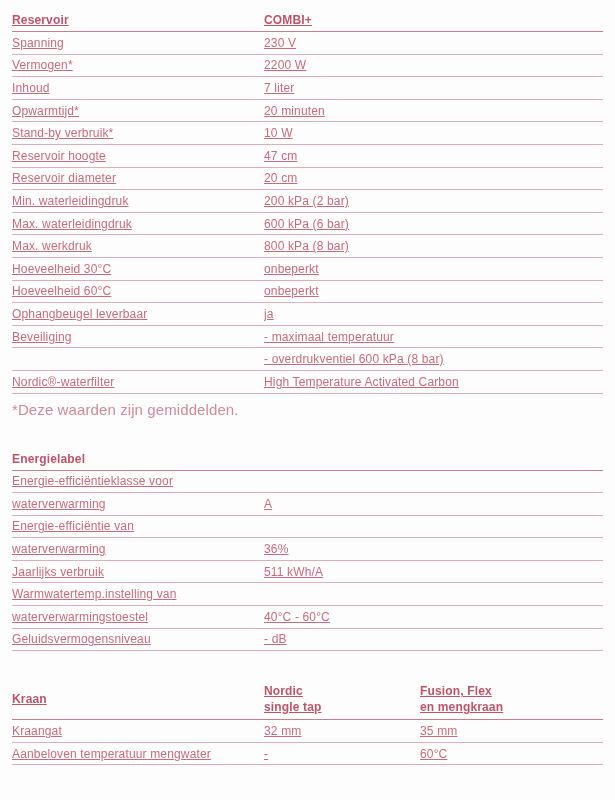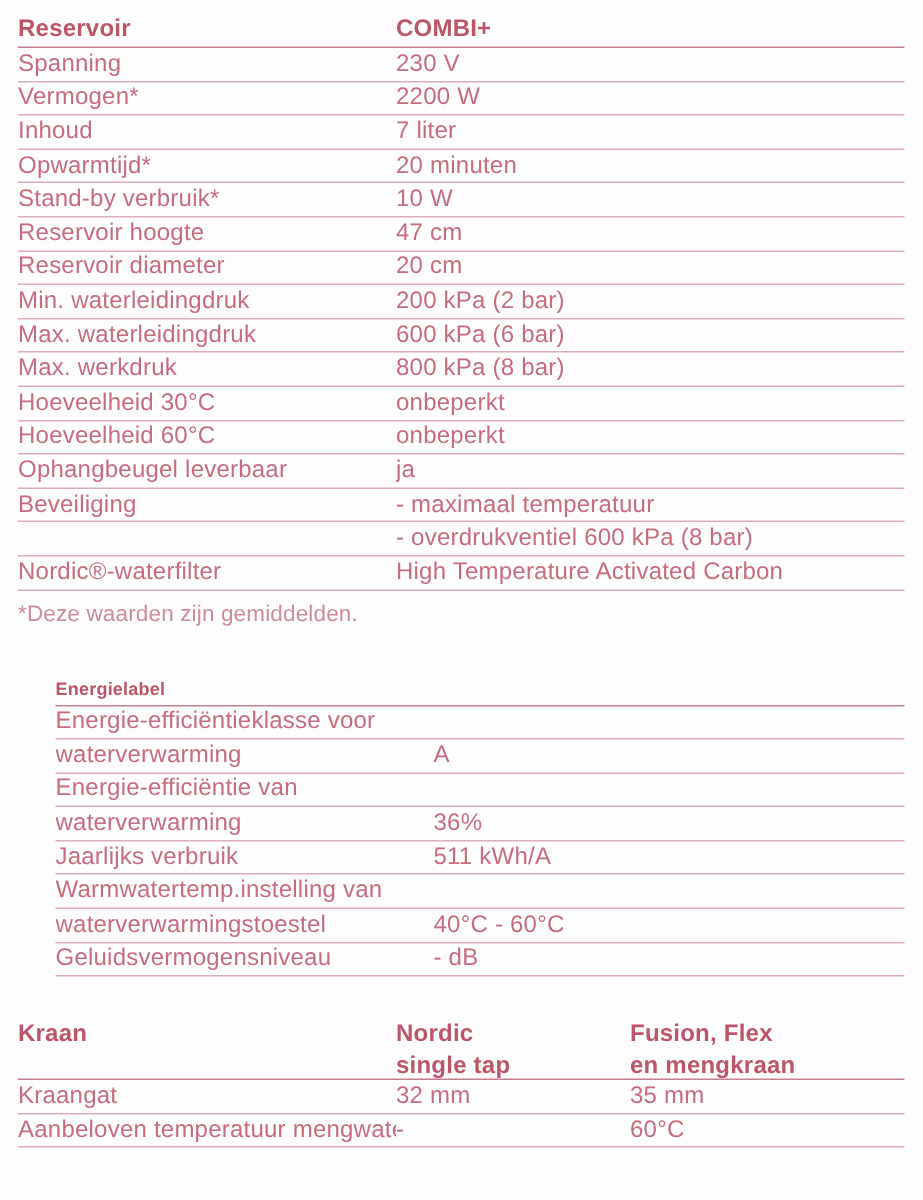--- a/index.html
+++ b/index.html
@@ -17,58 +17,59 @@
     overflow: hidden;
     background: #fefdfd;
   }
   section { display: block; }
   .t-row {
     display: flex;
     align-items: center;
     height: 21.6px;
     border-bottom: 1px solid #dcaeb7;
     color: #c66d7c;
-    font-size: 16px;
+    font-size: 12px;
     letter-spacing: 0.15px;
+    text-decoration: underline;
   }
   .head-row {
     height: 23px;
     border-bottom: 1px solid #c5808d;
     color: #bd5569;
     font-weight: bold;
   }
   .cell { overflow: hidden; white-space: nowrap; }
   .c-label { flex: 0 0 252px; }
   .c-2 { flex: 1; }
   .cols3 .c-2 { flex: 0 0 156px; }
   .cols3 .c-3 { flex: 1; }
   .kraan-head {
     height: 42px;
-    align-items: flex-start;
+    align-items: center;
     padding-top: 2px;
     box-sizing: border-box;
   }
   .kraan-head .cell { white-space: pre-line; line-height: 1.3; }
   .section-title {
     height: 22px;
     display: flex;
     align-items: center;
     border-bottom: 1px solid #c5808d;
     color: #bd5569;
     font-size: 12px;
     font-weight: bold;
     letter-spacing: 0.15px;
   }
   .footnote {
     margin-top: 7px;
     font-size: 15px;
     color: #cd8c99;
     letter-spacing: 0.1px;
   }
-  .gap-energie { margin-top: 30px; margin-left: 25px; }
+  .gap-energie { margin-top: 30px; }
   .gap-kraan { margin-top: 27px; }
 </style>
 </head>
 <body>
 
 <div class="page">
 
   <section>
     <div class="t-row head-row">
       <div class="cell c-label">Reservoir</div>

